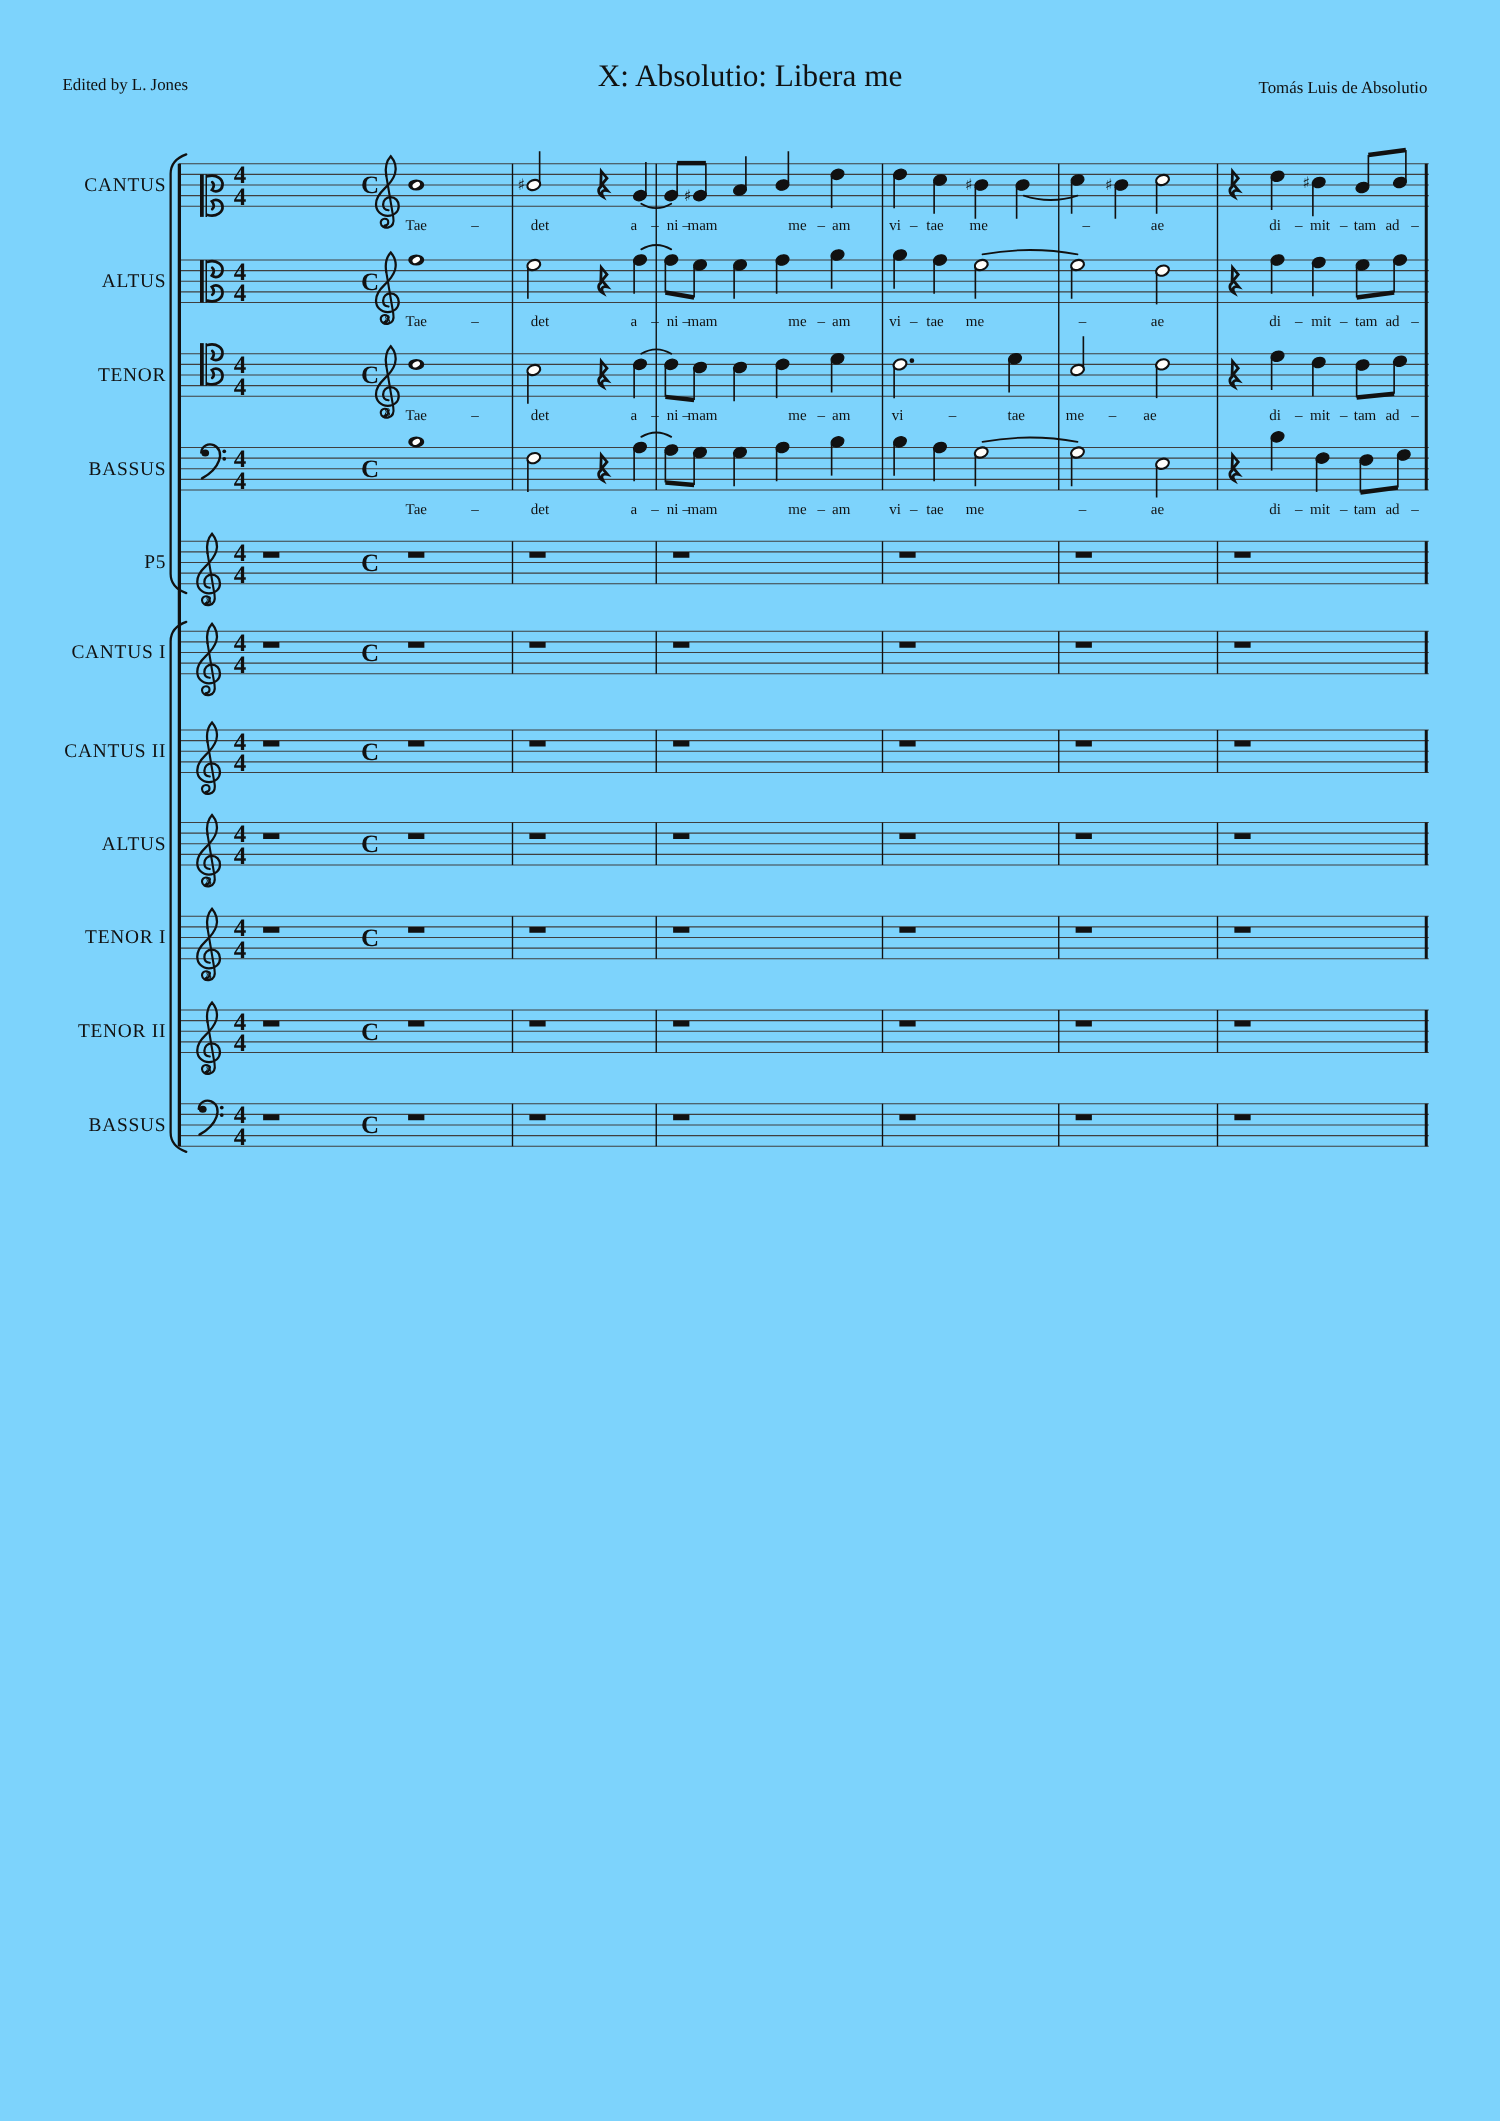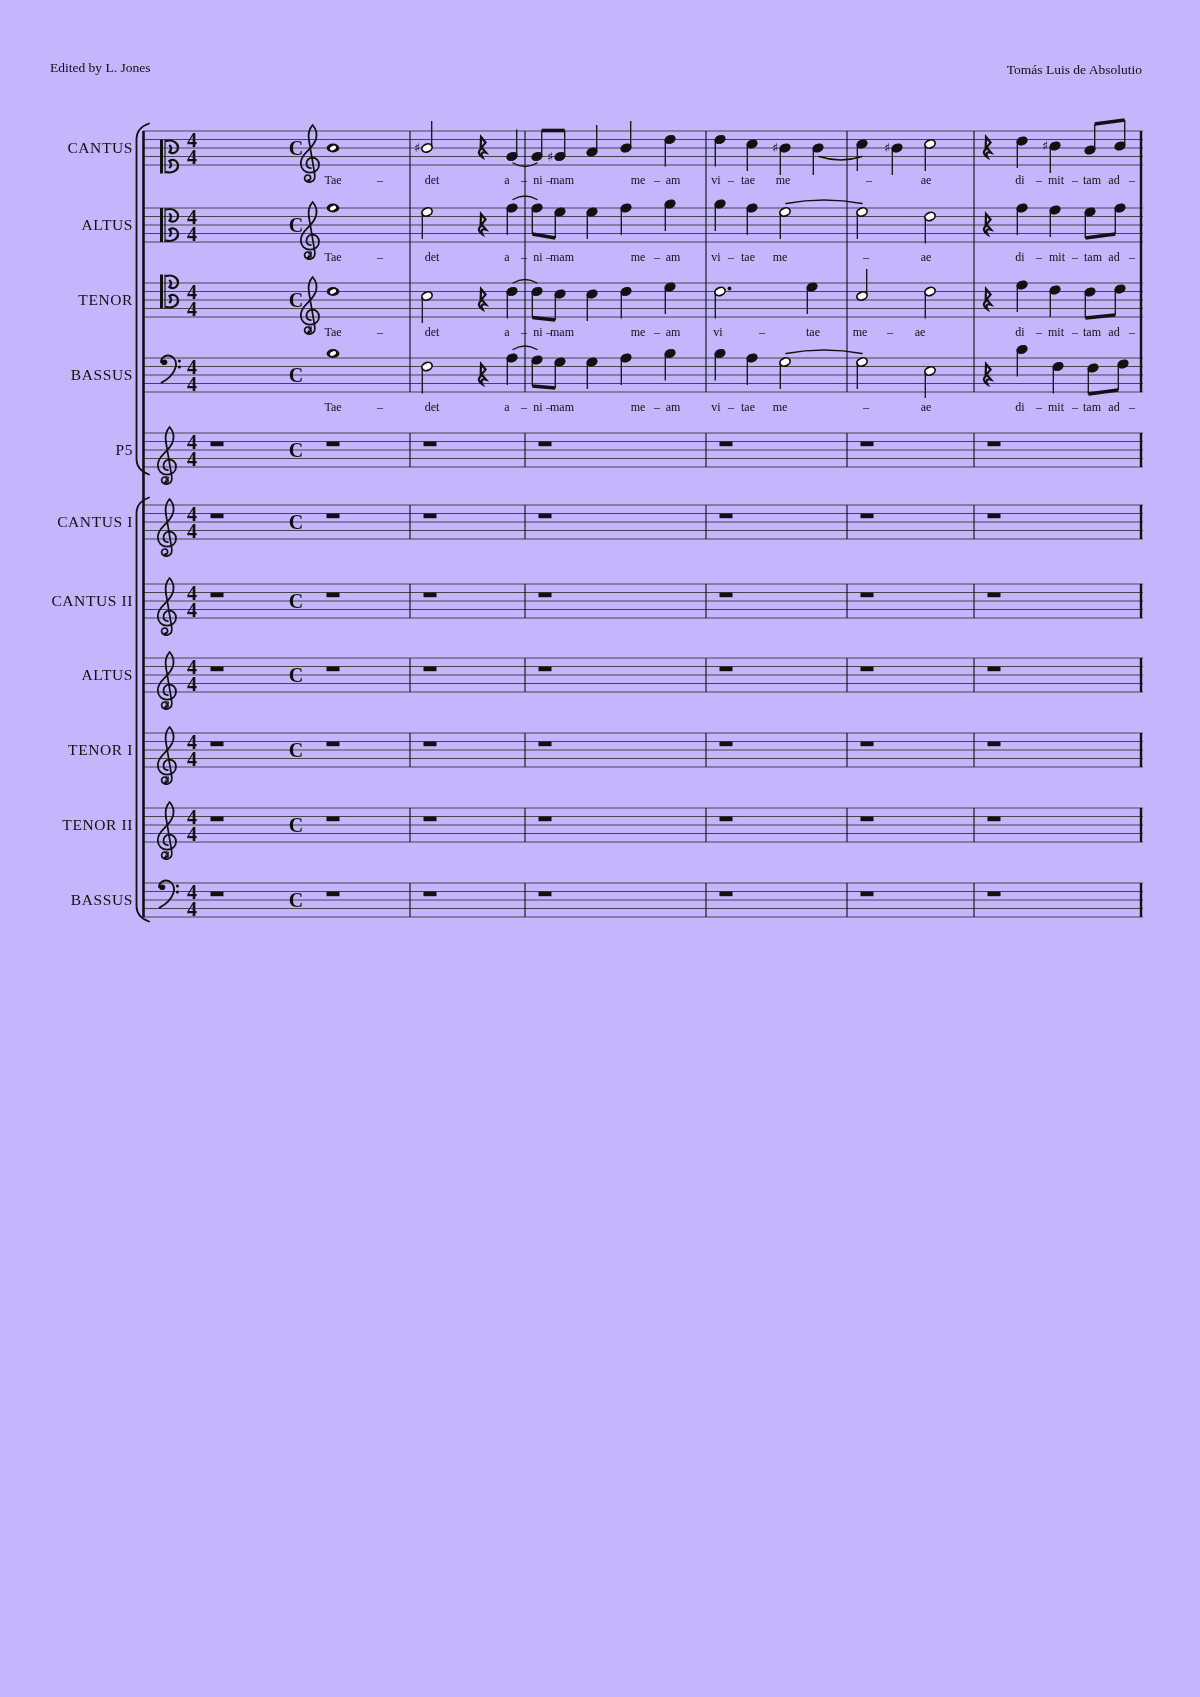--- a/index.html
+++ b/index.html
@@ -1,28 +1,29 @@
 <!DOCTYPE html>
 <html><head>
 <meta charset="utf-8">
 <style>
   html,body{margin:0;padding:0;background:#e8e8e8;}
-  .page{position:relative;width:1200px;height:1697px;margin:0 auto;background:#c4b5fd;
+  .page{position:relative;width:1200px;height:1697px;margin:0 auto;background:#7dd3fc;
         font-family:"Liberation Serif",serif;color:#111;overflow:hidden;}
   .hdr-left{position:absolute;left:50px;top:60px;font-size:13.5px;}
   .hdr-title{position:absolute;left:0;top:48px;width:100%;text-align:center;font-size:25px;}
   .hdr-right{position:absolute;right:58px;top:62px;font-size:13.5px;}
   svg{position:absolute;left:0;top:0;}
   text{fill:#111;}
 </style>
 </head>
 <body>
 
 <div class="page">
   <div class="hdr-left">Edited by L. Jones</div>
+  <div class="hdr-title">X: Absolutio: Libera me</div>
   <div class="hdr-right">Tomás Luis de Absolutio</div>
   <svg id="score" width="1200" height="1697" viewBox="0 0 1200 1697" xmlns="http://www.w3.org/2000/svg">
       <g>
         <line x1="143" y1="131" x2="1143" y2="131" stroke="#3f3f3f" stroke-width="0.95"></line>
         <line x1="143" y1="139.5" x2="1143" y2="139.5" stroke="#3f3f3f" stroke-width="0.95"></line>
         <line x1="143" y1="148" x2="1143" y2="148" stroke="#3f3f3f" stroke-width="0.95"></line>
         <line x1="143" y1="156.5" x2="1143" y2="156.5" stroke="#3f3f3f" stroke-width="0.95"></line>
         <line x1="143" y1="165" x2="1143" y2="165" stroke="#3f3f3f" stroke-width="0.95"></line>
         <text x="133" y="152.8" font-size="15.5" text-anchor="end" font-family="&quot;Liberation Serif&quot;, serif" letter-spacing="0.6">CANTUS</text>
         <g transform="translate(169,156.5)">

